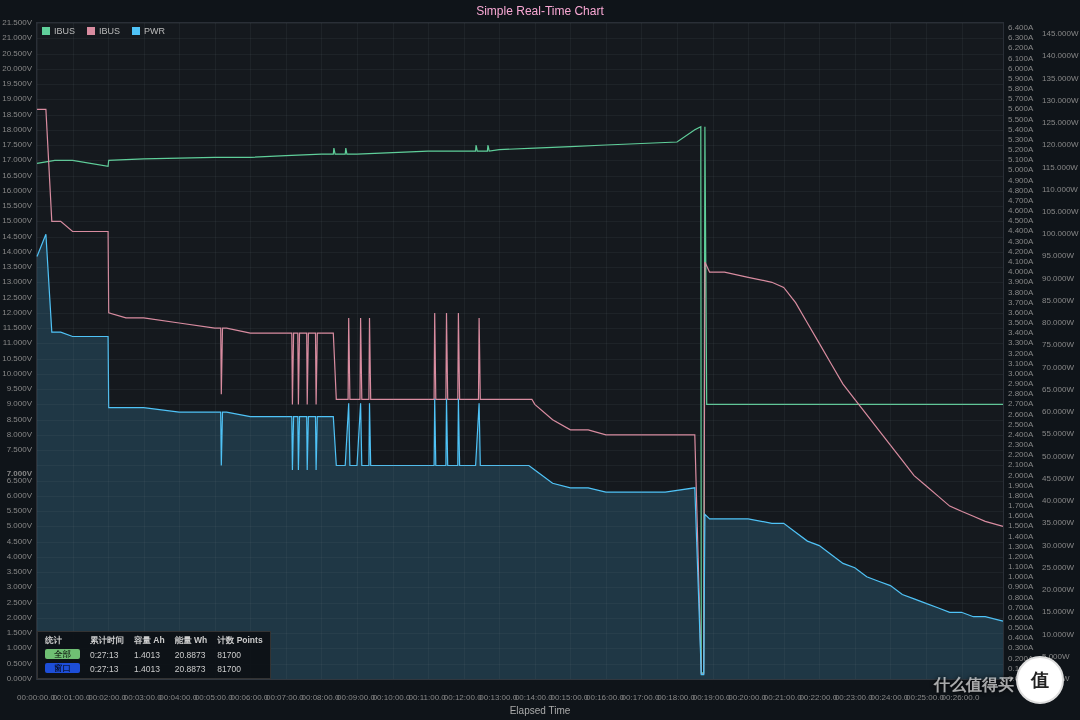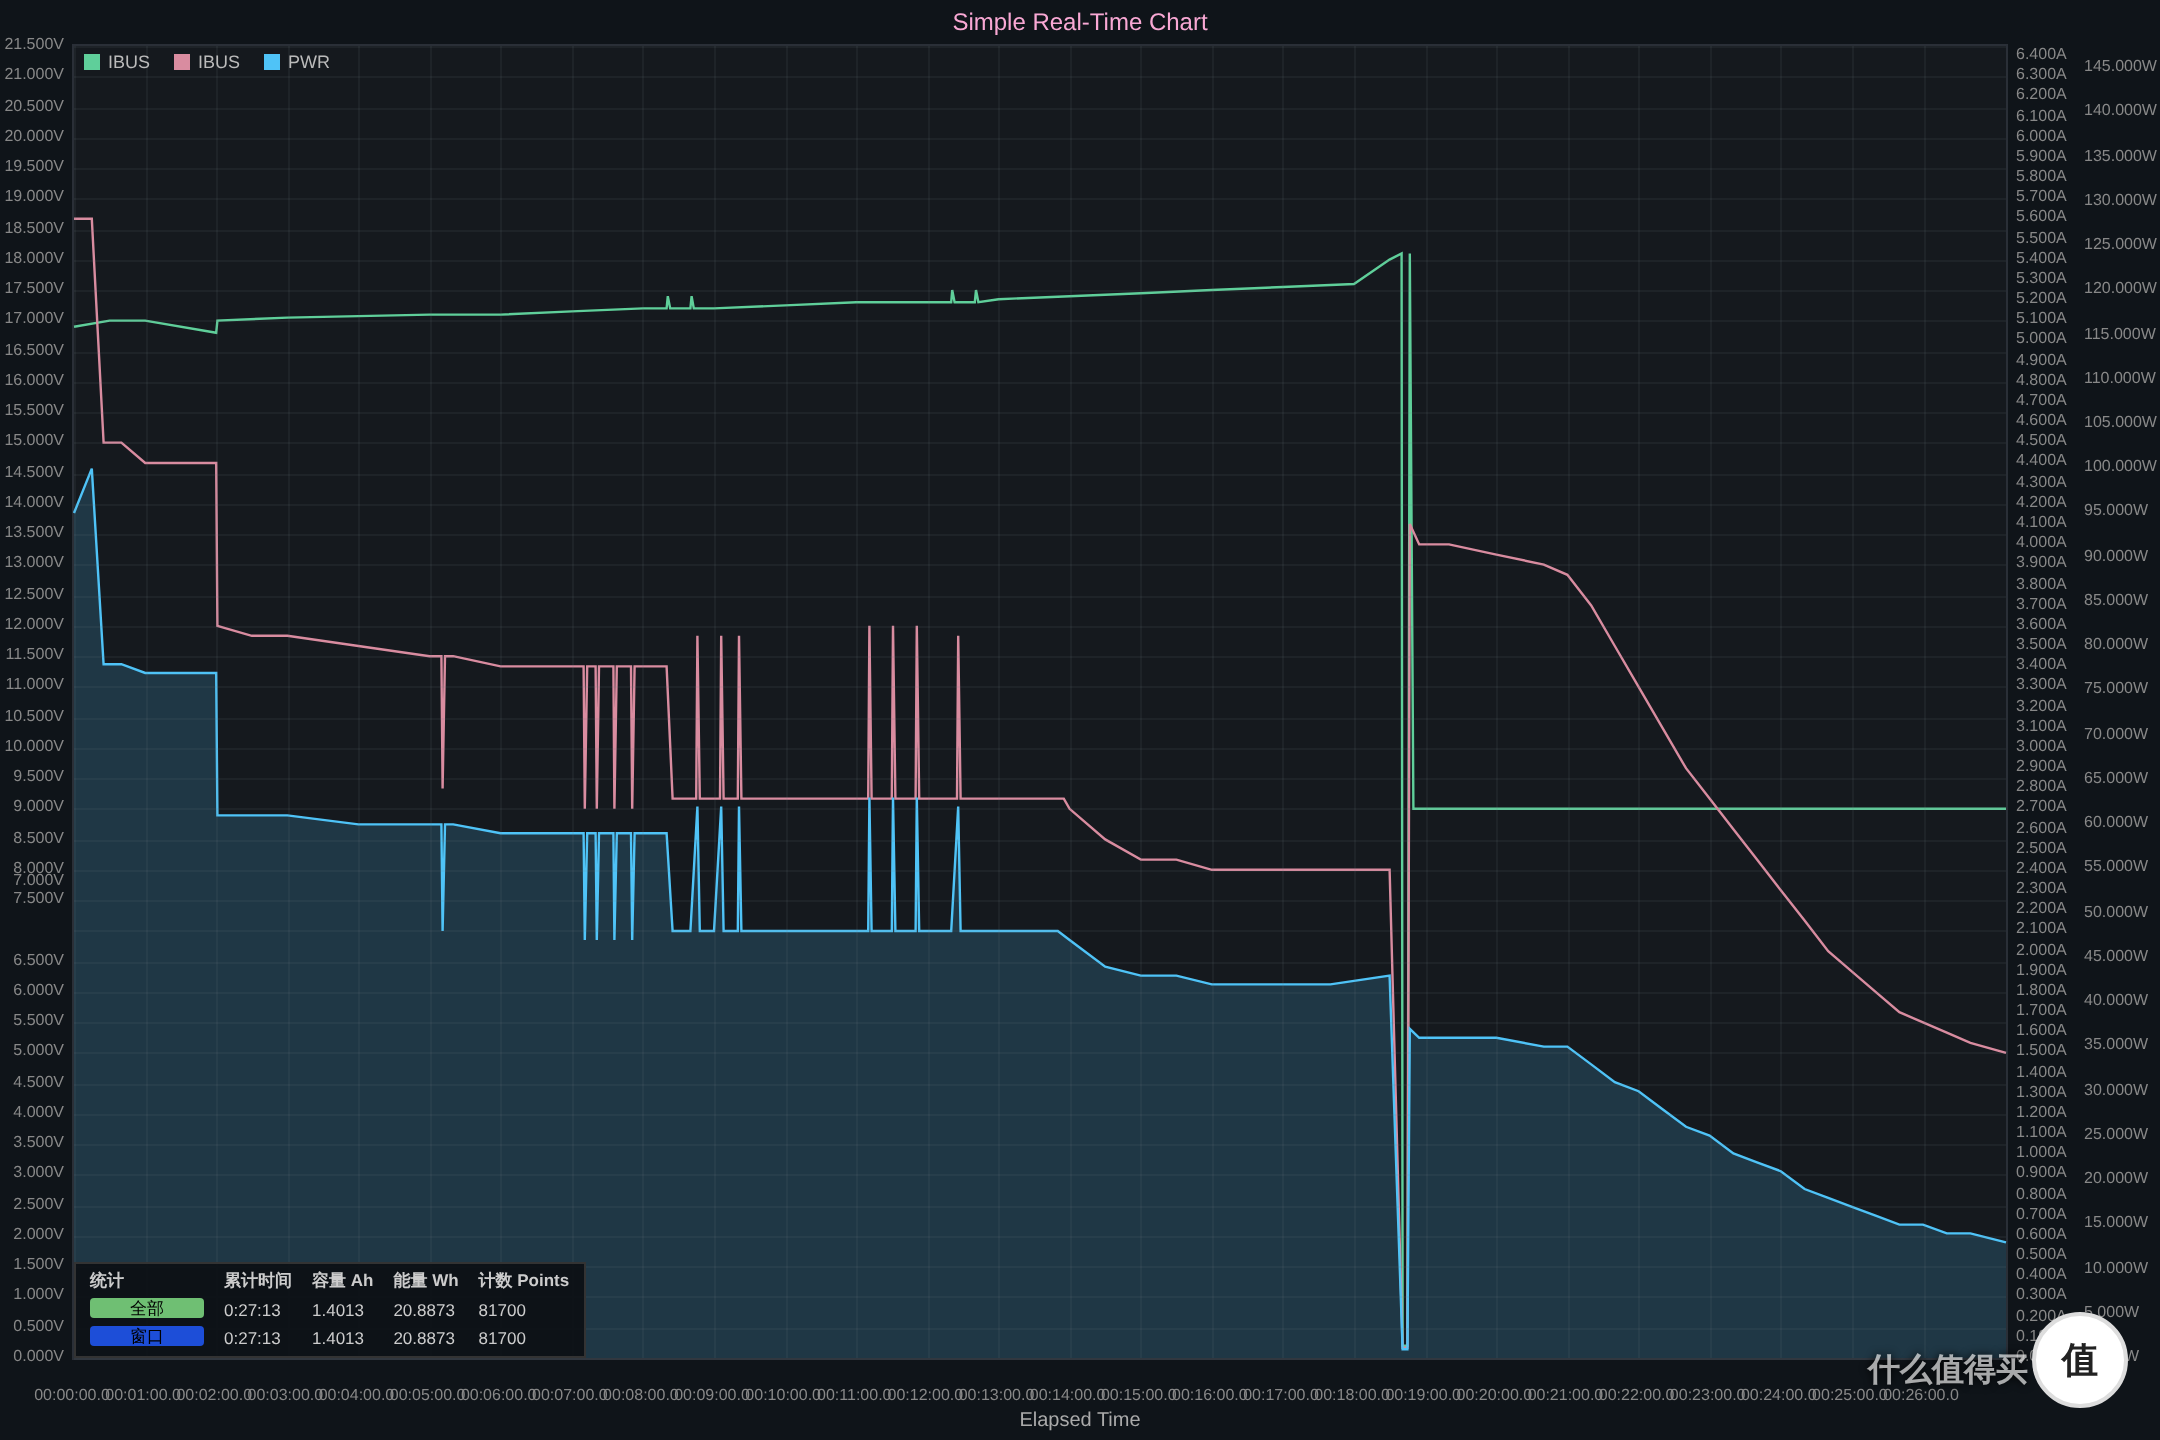--- a/index.html
+++ b/index.html
@@ -117,21 +117,21 @@
     bottom:0;
     background: rgba(12,15,20,0.92);
     border:1px solid #333;
     color:#ccc;
     font-size:8.5px;
     padding:2px;
     z-index:6;
   }
   .stats-box table { border-collapse: collapse; }
   .stats-box th, .stats-box td { padding:1px 5px; text-align:left;}
-  .stats-box .chip { padding:0 20px; border-radius:2px; color:#000;text-align:center;}
+  .stats-box .chip { padding:0 9px; border-radius:2px; color:#000;text-align:center;}
   .chip-all { background:#6fbf73; }
   .chip-win { background:#1d4ed8; }
 
   .watermark-circle {
     position:absolute;
     right:16px; bottom:16px;
     width:44px; height:44px;
     border-radius:50%;
     background:#fff;
     display:flex;
@@ -287,21 +287,21 @@
     <div style="top: 594.977px;">2.000V</div>
     <div style="top: 579.721px;">2.500V</div>
     <div style="top: 564.465px;">3.000V</div>
     <div style="top: 549.209px;">3.500V</div>
     <div style="top: 533.953px;">4.000V</div>
     <div style="top: 518.698px;">4.500V</div>
     <div style="top: 503.442px;">5.000V</div>
     <div style="top: 488.186px;">5.500V</div>
     <div style="top: 472.93px;">6.000V</div>
     <div style="top: 457.674px;">6.500V</div>
-    <div style="top: 418px;">7.000V</div>
+    <div style="top: 451px; font-weight: bold;">7.000V</div>
     <div style="top: 427.163px;">7.500V</div>
     <div style="top: 411.907px;">8.000V</div>
     <div style="top: 396.651px;">8.500V</div>
     <div style="top: 381.395px;">9.000V</div>
     <div style="top: 366.14px;">9.500V</div>
     <div style="top: 350.884px;">10.000V</div>
     <div style="top: 335.628px;">10.500V</div>
     <div style="top: 320.372px;">11.000V</div>
     <div style="top: 305.116px;">11.500V</div>
     <div style="top: 289.86px;">12.000V</div>

